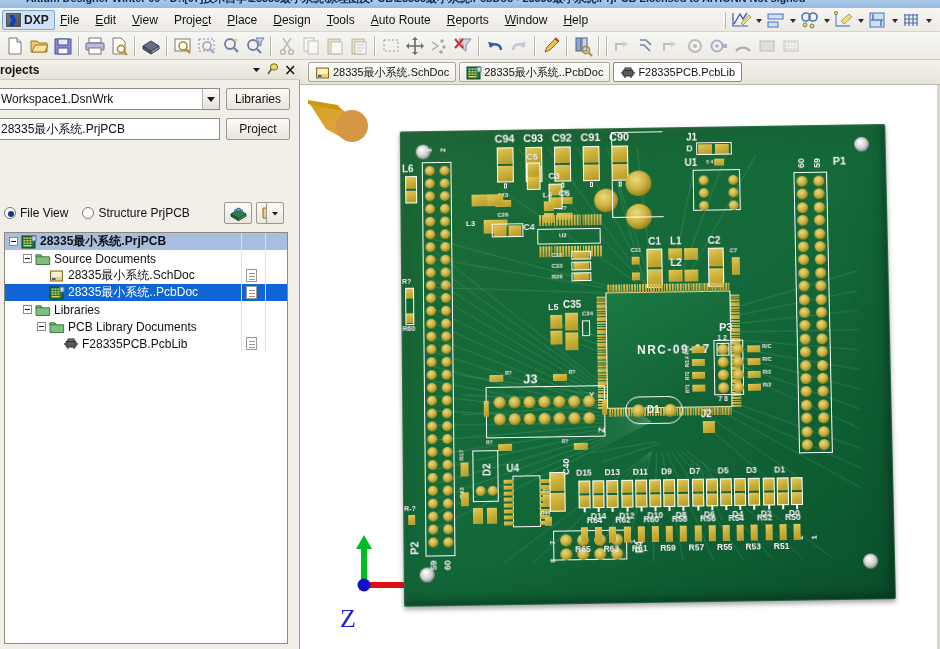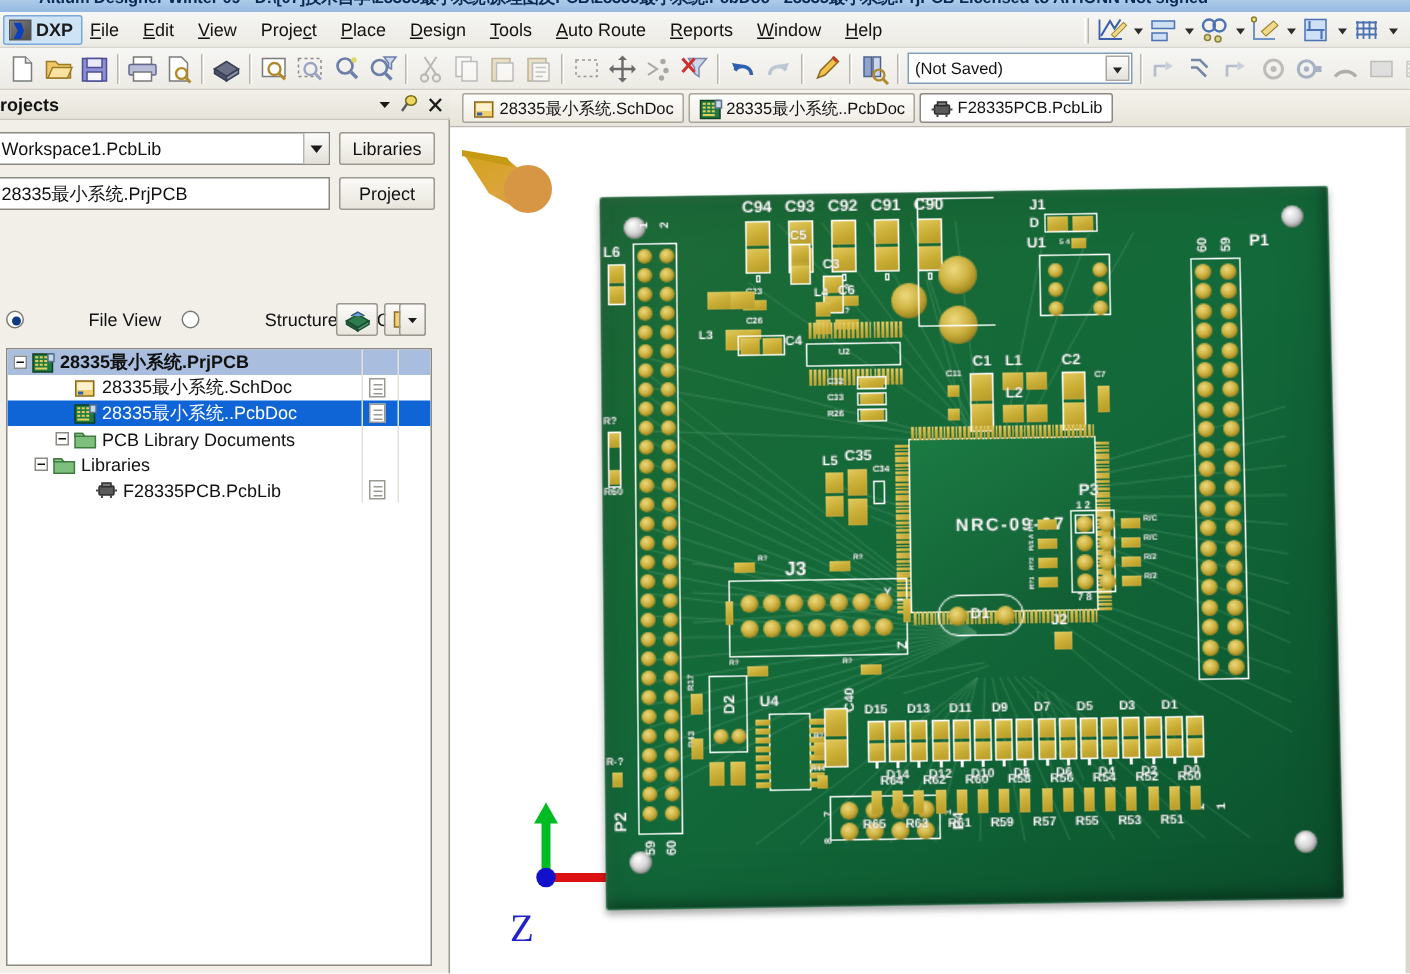--- a/index.html
+++ b/index.html
@@ -131,21 +131,21 @@
   }
   .radio-row { position: absolute; left: 4px; top: 146px; display: flex; align-items: center; gap: 4px; }
   .radio {
     width: 12px; height: 12px; border-radius: 50%; background: #fff;
     border: 1px solid #7b7b74; position: relative; flex: 0 0 auto;
   }
   .radio.on::after {
     content: ""; position: absolute; left: 3px; top: 3px; width: 6px; height: 6px;
     border-radius: 50%; background: #123a82;
   }
-  .radio-lbl { font-size: 12px; color: #111; margin-right: 10px; white-space: nowrap; margin-left: 39px; }
+  .radio-lbl { font-size: 12px; color: #111; margin-right: 10px; white-space: nowrap; }
   .pv-btn {
     position: absolute; height: 22px; background: linear-gradient(180deg,#fcfbf8,#e9e6de);
     border: 1px solid #9b998f; border-radius: 2px; display: flex; align-items: center; justify-content: center;
   }
 
   .tree {
     position: absolute; left: 4px; top: 172px; width: 284px; height: 412px;
     background: #fff; border: 1px solid #8a8a82; overflow: hidden;
   }
   .tnode {
@@ -497,24 +497,20 @@
     <div class="t2ico" data-interactable="true">
       <svg width="24" height="24" viewBox="0 0 24 24">
         <rect x="5" y="4" width="5" height="13" fill="#8fa4cc" stroke="#50618c"></rect>
         <rect x="11" y="4" width="5" height="13" fill="#c9d5ea" stroke="#50618c"></rect>
         <circle cx="15" cy="16" r="3.6" fill="none" stroke="#b08a2a" stroke-width="1.6"></circle>
         <path d="M18 19 l3 3" stroke="#b08a2a" stroke-width="2"></path>
       </svg>
     </div>
     <div class="sep" data-interactable="false"></div>
 
-    <div class="combo-notsaved" data-interactable="true">
-      <span data-interactable="false">(Not Saved)</span>
-      <span class="cbtn" data-interactable="true"></span>
-    </div>
 
     <div class="sep" data-interactable="false"></div>
     <div class="t2ico" data-interactable="true">
       <svg width="24" height="24" viewBox="0 0 24 24" opacity=".45">
         <path d="M5 17 v-7 h7" fill="none" stroke="#6b7fa5" stroke-width="1.8"></path>
         <path d="M12 7 l5 3 -5 3 z" fill="#98a8c6"></path>
       </svg>
     </div>
     <div class="t2ico" data-interactable="true">
       <svg width="24" height="24" viewBox="0 0 24 24" opacity=".75">
@@ -589,21 +585,21 @@
         </div>
         <div class="ph-b" data-interactable="true">
           <svg width="13" height="15" viewBox="0 0 13 15">
               <path d="M2.5 4 L10 12 M10 4 L2.5 12" stroke="#1a1a1a" stroke-width="1.6"></path>
             </svg>
         </div>
       </div>
     </div>
 
     <div class="pfield" style="left:-4px; top:28px; width:224px;" data-interactable="true">
-      <span data-interactable="false">Workspace1.PcbLib</span>
+      <span data-interactable="false">Workspace1.DsnWrk</span>
       <span class="arrowbox" data-interactable="true"></span>
     </div>
     <div class="pbtn" style="left:226px; top:28px;" data-interactable="true">
       <span data-interactable="false">Libraries</span>
     </div>
 
     <div class="pfield" style="left:-4px; top:58px; width:224px;" data-interactable="true">
       <span data-interactable="false">28335最小系统.PrjPCB</span>
     </div>
     <div class="pbtn" style="left:226px; top:58px;" data-interactable="true">
@@ -650,20 +646,29 @@
                 <rect x="5.5" y="5" width="2" height="1.4"></rect>
                 <rect x="8.5" y="5" width="2" height="1.4"></rect>
                 <rect x="2.5" y="7.5" width="2" height="1.4"></rect>
                 <rect x="5.5" y="7.5" width="2" height="1.4"></rect>
                 <rect x="8.5" y="7.5" width="2" height="1.4"></rect>
                 <rect x="2.5" y="10" width="8" height="1.4"></rect>
               </g>
               <rect x="11" y="1" width="4" height="5" fill="#c9d9ec" stroke="#5b7190"></rect>
             </svg></span>
           <span class="tlabel bold" data-interactable="false">28335最小系统.PrjPCB</span>
+          <span class="tcols" data-interactable="false"></span>
+        </div>
+        <div class="tnode" data-interactable="true" style="padding-left: 18px;">
+          <span class="expander" data-interactable="true"></span>
+          <span class="ticon" data-interactable="false"><svg width="16" height="14" viewBox="0 0 16 14">
+              <path d="M1 3 h5 l1.4 1.8 h7.2 v7.7 h-13.6 z" fill="#7dc07d" stroke="#3f7a3f"></path>
+              <path d="M1 3 h5 l1.4 1.8 h-6.4 z" fill="#96d096" stroke="#3f7a3f"></path>
+            </svg></span>
+          <span class="tlabel" data-interactable="false">Source Documents</span>
           <span class="tcols" data-interactable="false"></span>
         </div>
         <div class="tnode" data-interactable="true" style="padding-left: 32px;">
           <span data-interactable="false" style="width: 12px; flex: 0 0 auto;"></span>
           <span class="ticon" data-interactable="false"><svg width="16" height="14" viewBox="0 0 16 14">
               <rect x="1.5" y="2" width="12" height="10" fill="#f2cf6e" stroke="#8a6a1c"></rect>
               <rect x="2.5" y="3" width="10" height="5" fill="#fdf2cf"></rect>
               <rect x="3" y="9" width="3.5" height="2" fill="#2f5fb0"></rect>
             </svg></span>
           <span class="tlabel" data-interactable="false">28335最小系统.SchDoc</span>
@@ -685,36 +690,36 @@
                 <rect x="5.5" y="7.5" width="2" height="1.4"></rect>
                 <rect x="8.5" y="7.5" width="2" height="1.4"></rect>
                 <rect x="2.5" y="10" width="8" height="1.4"></rect>
               </g>
               <rect x="11" y="1" width="4" height="5" fill="#c9d9ec" stroke="#5b7190"></rect>
             </svg></span>
           <span class="tlabel" data-interactable="false">28335最小系统..PcbDoc</span>
           <span class="tcols" data-interactable="false"></span>
           <span class="tdoc-ico" data-interactable="false"></span>
         </div>
+        <div class="tnode" data-interactable="true" style="padding-left: 18px;">
+          <span class="expander" data-interactable="true"></span>
+          <span class="ticon" data-interactable="false"><svg width="16" height="14" viewBox="0 0 16 14">
+              <path d="M1 3 h5 l1.4 1.8 h7.2 v7.7 h-13.6 z" fill="#7dc07d" stroke="#3f7a3f"></path>
+              <path d="M1 3 h5 l1.4 1.8 h-6.4 z" fill="#96d096" stroke="#3f7a3f"></path>
+            </svg></span>
+          <span class="tlabel" data-interactable="false">Libraries</span>
+          <span class="tcols" data-interactable="false"></span>
+        </div>
         <div class="tnode" data-interactable="true" style="padding-left: 32px;">
           <span class="expander" data-interactable="true"></span>
           <span class="ticon" data-interactable="false"><svg width="16" height="14" viewBox="0 0 16 14">
               <path d="M1 3 h5 l1.4 1.8 h7.2 v7.7 h-13.6 z" fill="#7dc07d" stroke="#3f7a3f"></path>
               <path d="M1 3 h5 l1.4 1.8 h-6.4 z" fill="#96d096" stroke="#3f7a3f"></path>
             </svg></span>
           <span class="tlabel" data-interactable="false">PCB Library Documents</span>
-          <span class="tcols" data-interactable="false"></span>
-        </div>
-        <div class="tnode" data-interactable="true" style="padding-left: 18px;">
-          <span class="expander" data-interactable="true"></span>
-          <span class="ticon" data-interactable="false"><svg width="16" height="14" viewBox="0 0 16 14">
-              <path d="M1 3 h5 l1.4 1.8 h7.2 v7.7 h-13.6 z" fill="#7dc07d" stroke="#3f7a3f"></path>
-              <path d="M1 3 h5 l1.4 1.8 h-6.4 z" fill="#96d096" stroke="#3f7a3f"></path>
-            </svg></span>
-          <span class="tlabel" data-interactable="false">Libraries</span>
           <span class="tcols" data-interactable="false"></span>
         </div>
         <div class="tnode" data-interactable="true" style="padding-left: 46px;">
           <span data-interactable="false" style="width: 12px; flex: 0 0 auto;"></span>
           <span class="ticon" data-interactable="false"><svg width="16" height="14" viewBox="0 0 16 14">
               <rect x="3" y="4" width="10" height="6" rx="1" fill="#5a5a5a" stroke="#2c2c2c"></rect>
               <path d="M3 7 h-2 M13 7 h2 M5 10 v2 M11 10 v2" stroke="#4a4a4a" stroke-width="1.4"></path>
               <rect x="5" y="2" width="6" height="2.5" fill="#7a7a7a" stroke="#2c2c2c"></rect>
             </svg></span>
           <span class="tlabel" data-interactable="false">F28335PCB.PcbLib</span>

